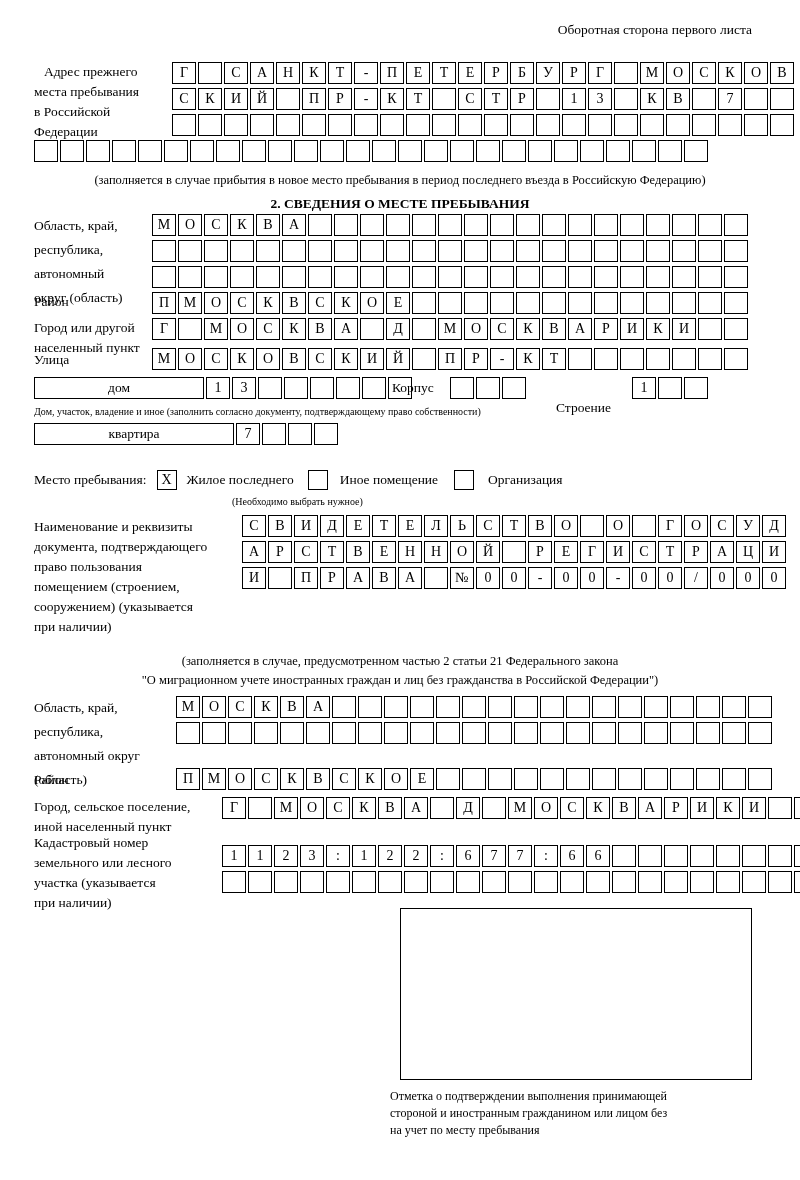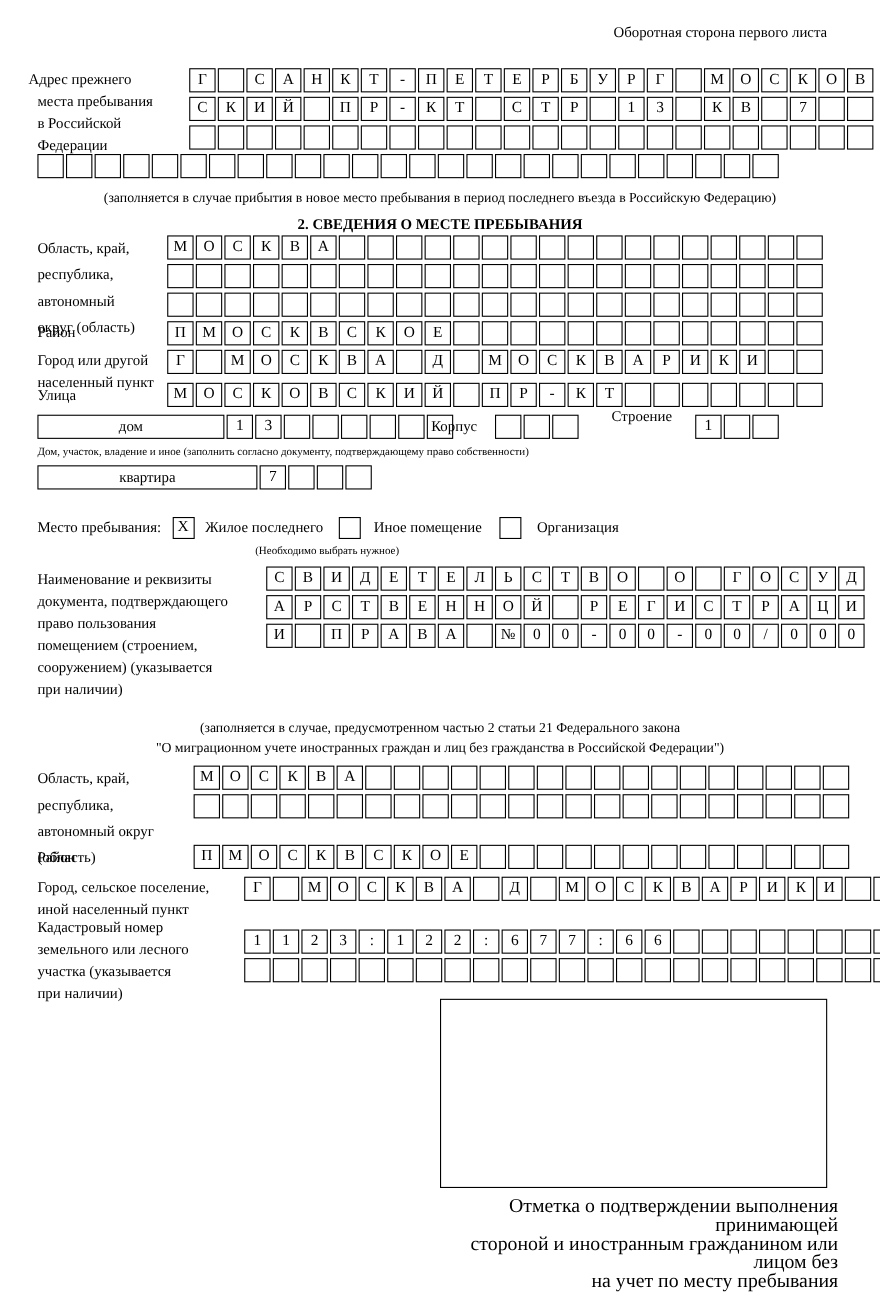--- a/index.html
+++ b/index.html
@@ -95,33 +95,33 @@
     gap: 0px;
   }
   .bigbox {
     position: absolute;
     border: 1px solid #000;
     box-sizing: border-box;
     background: #fff;
   }
   .footnote {
     position: absolute;
-    font-size: 18px;
-    text-align: right;
+    font-size: 12px;
+    text-align: left;
     line-height: 17px;
   }
 </style>
 </head>
 <body>
 
 <div class="page">
 
   <div class="hdr-right">Оборотная сторона первого листа</div>
 
-  <div class="lbl" style="left:26px; top:62px;">Адрес прежнего</div>
+  <div class="lbl" style="left:44px; top:62px;">Адрес прежнего</div>
   <div class="lbl" style="left:34px; top:82px;">места пребывания</div>
   <div class="lbl" style="left:34px; top:102px;">в Российской</div>
   <div class="lbl" style="left:34px; top:122px;">Федерации</div>
 
   <div class="boxrow" id="pa-row0" style="left:172px; top:62px;">
       <div class="cell">Г</div>
       <div class="cell"></div>
       <div class="cell">С</div>
       <div class="cell">А</div>
       <div class="cell">Н</div>
@@ -403,21 +403,21 @@
       <div class="cell"></div>
       <div class="cell"></div>
       <div class="cell"></div>
     </div>
   <div class="lbl" style="left:392px; top:378px;">Корпус</div>
   <div class="boxrow" id="s2-korpus" style="left:450px; top:377px;">
       <div class="cell"></div>
       <div class="cell"></div>
       <div class="cell"></div>
     </div>
-  <div class="lbl" style="left:556px; top:369px;">Строение</div>
+  <div class="lbl" style="left:556px; top:398px;">Строение</div>
   <div class="boxrow" id="s2-stroenie" style="left:632px; top:377px;">
       <div class="cell">1</div>
       <div class="cell"></div>
       <div class="cell"></div>
     </div>
 
   <div class="lbl small" style="left:34px; top:402px;">Дом, участок, владение и иное (заполнить согласно документу, подтверждающему право собственности)</div>
 
   <div class="wide-field" style="left:34px; top:423px; width:200px;">квартира</div>
   <div class="boxrow" id="s2-flat" style="left:236px; top:423px;">

